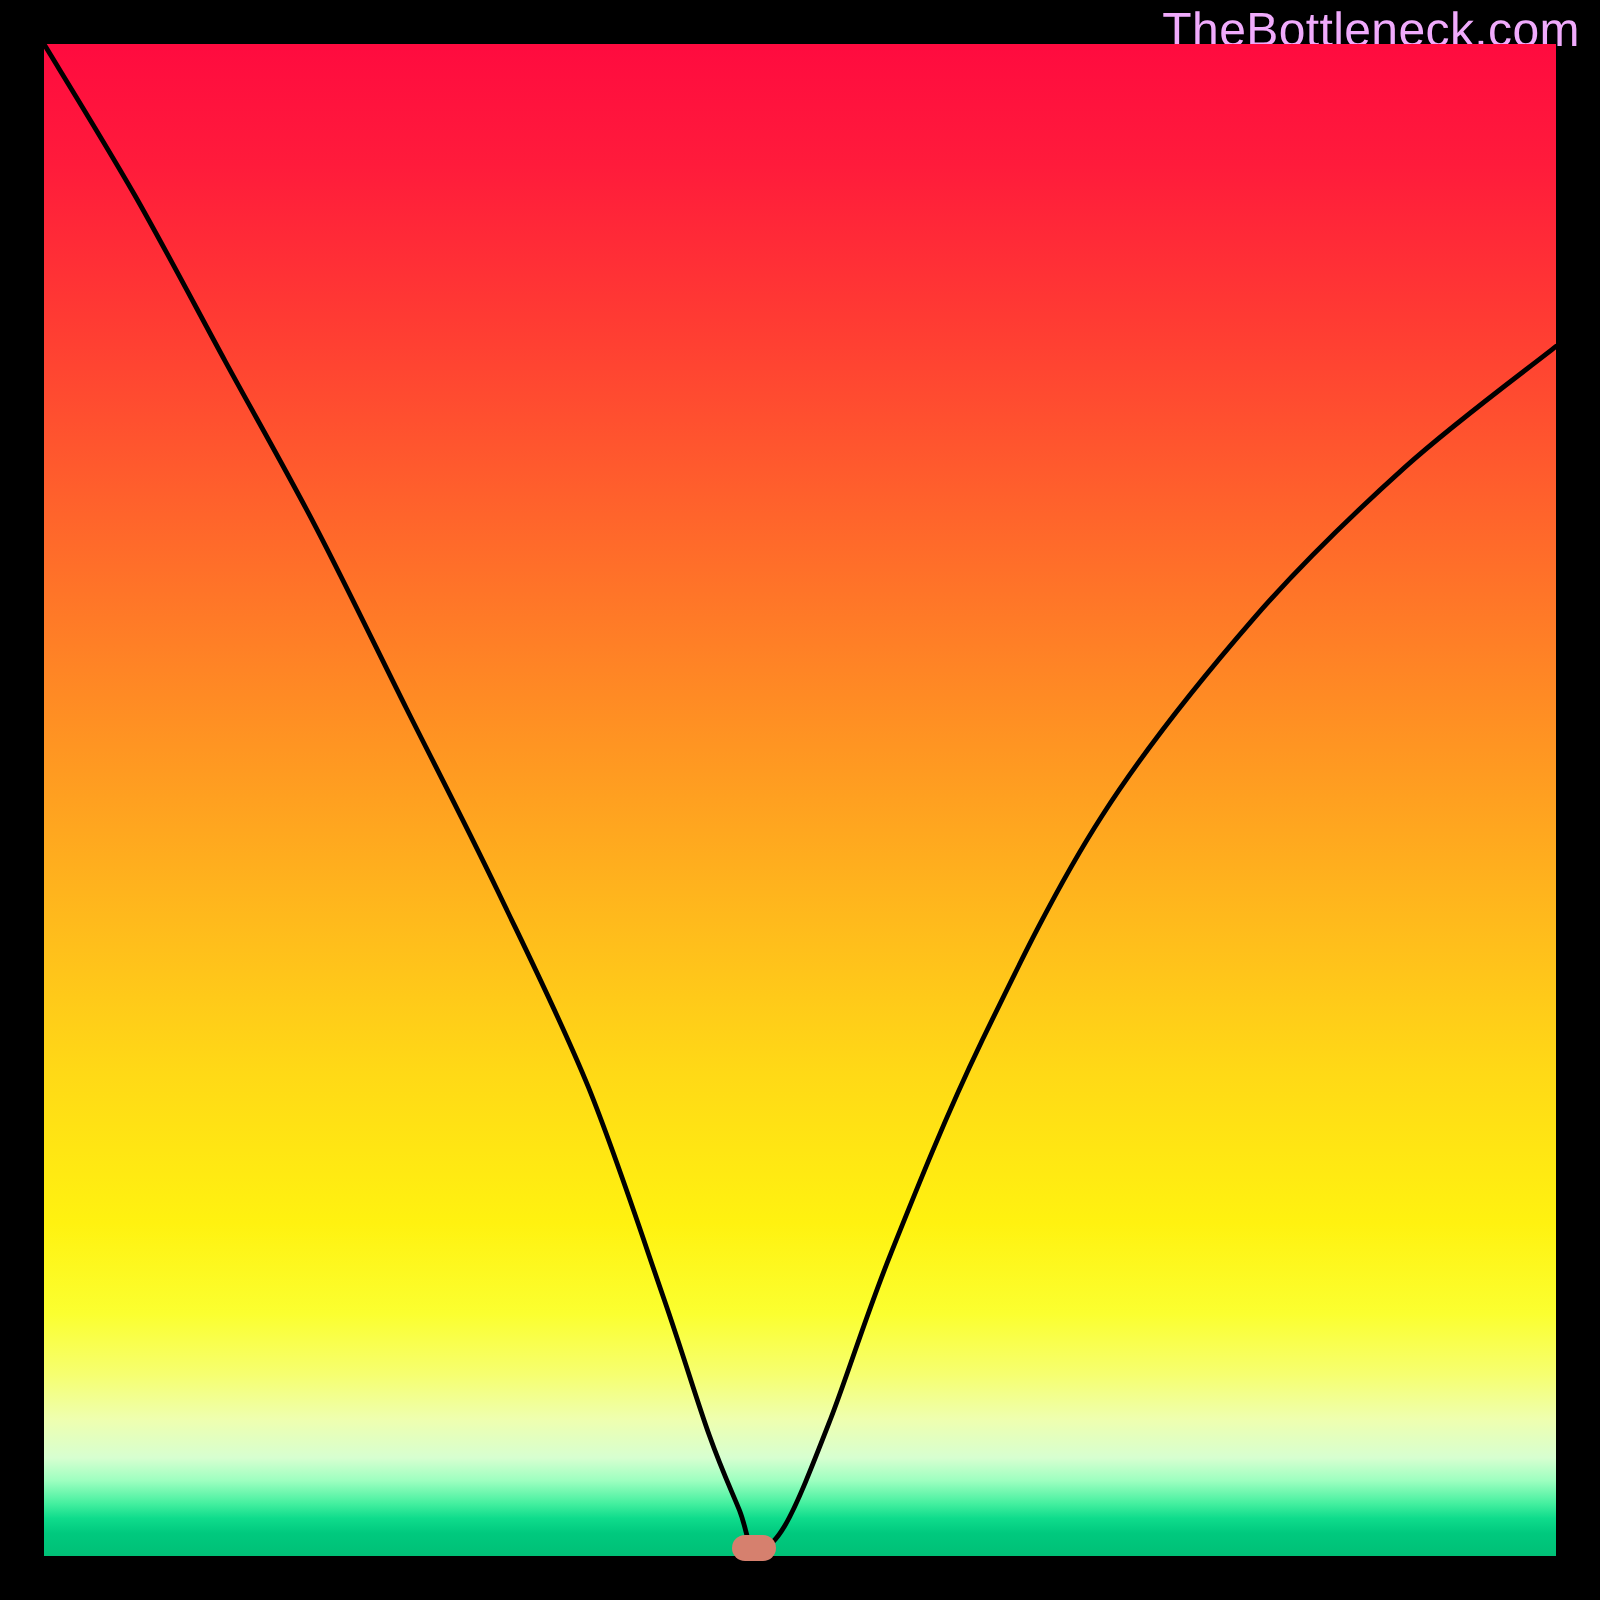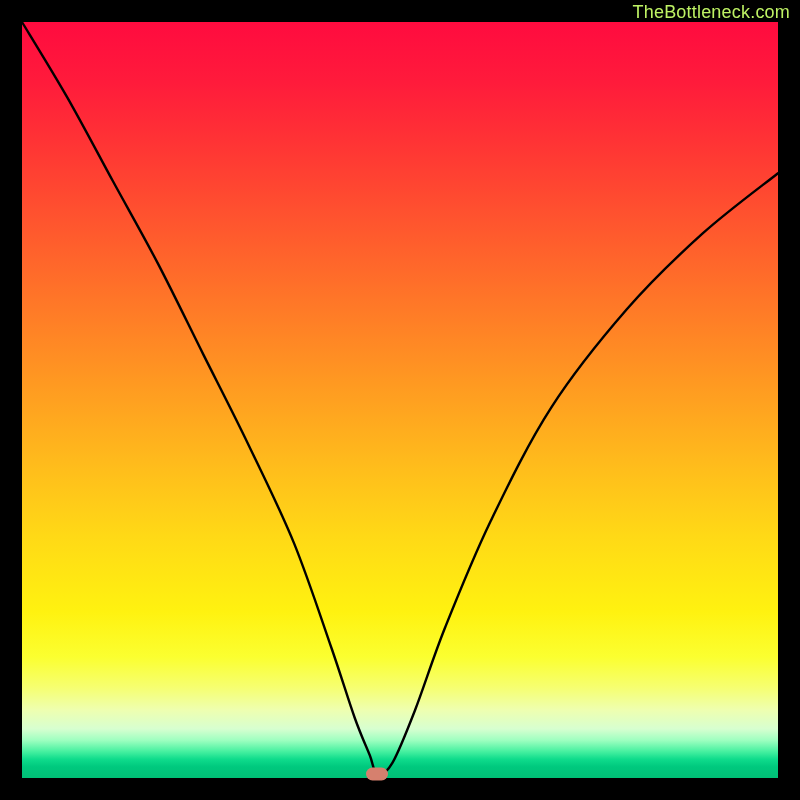--- a/index.html
+++ b/index.html
@@ -57,22 +57,22 @@
     width: 22px;
     height: 13px;
     border-radius: 7px;
     background: #d6806e;
     transform: translate(-50%, -50%);
   }
   .watermark {
     position: absolute;
     top: 2px;
     right: 10px;
-    color: #bef264;
-    font-size: 18px;
+    color: #f0abfc;
+    font-size: 24px;
     letter-spacing: 0.2px;
   }
 </style>
 </head>
 <body>
 
 <div class="frame">
   <span class="watermark">TheBottleneck.com</span>
 
   <div class="plot-area">

